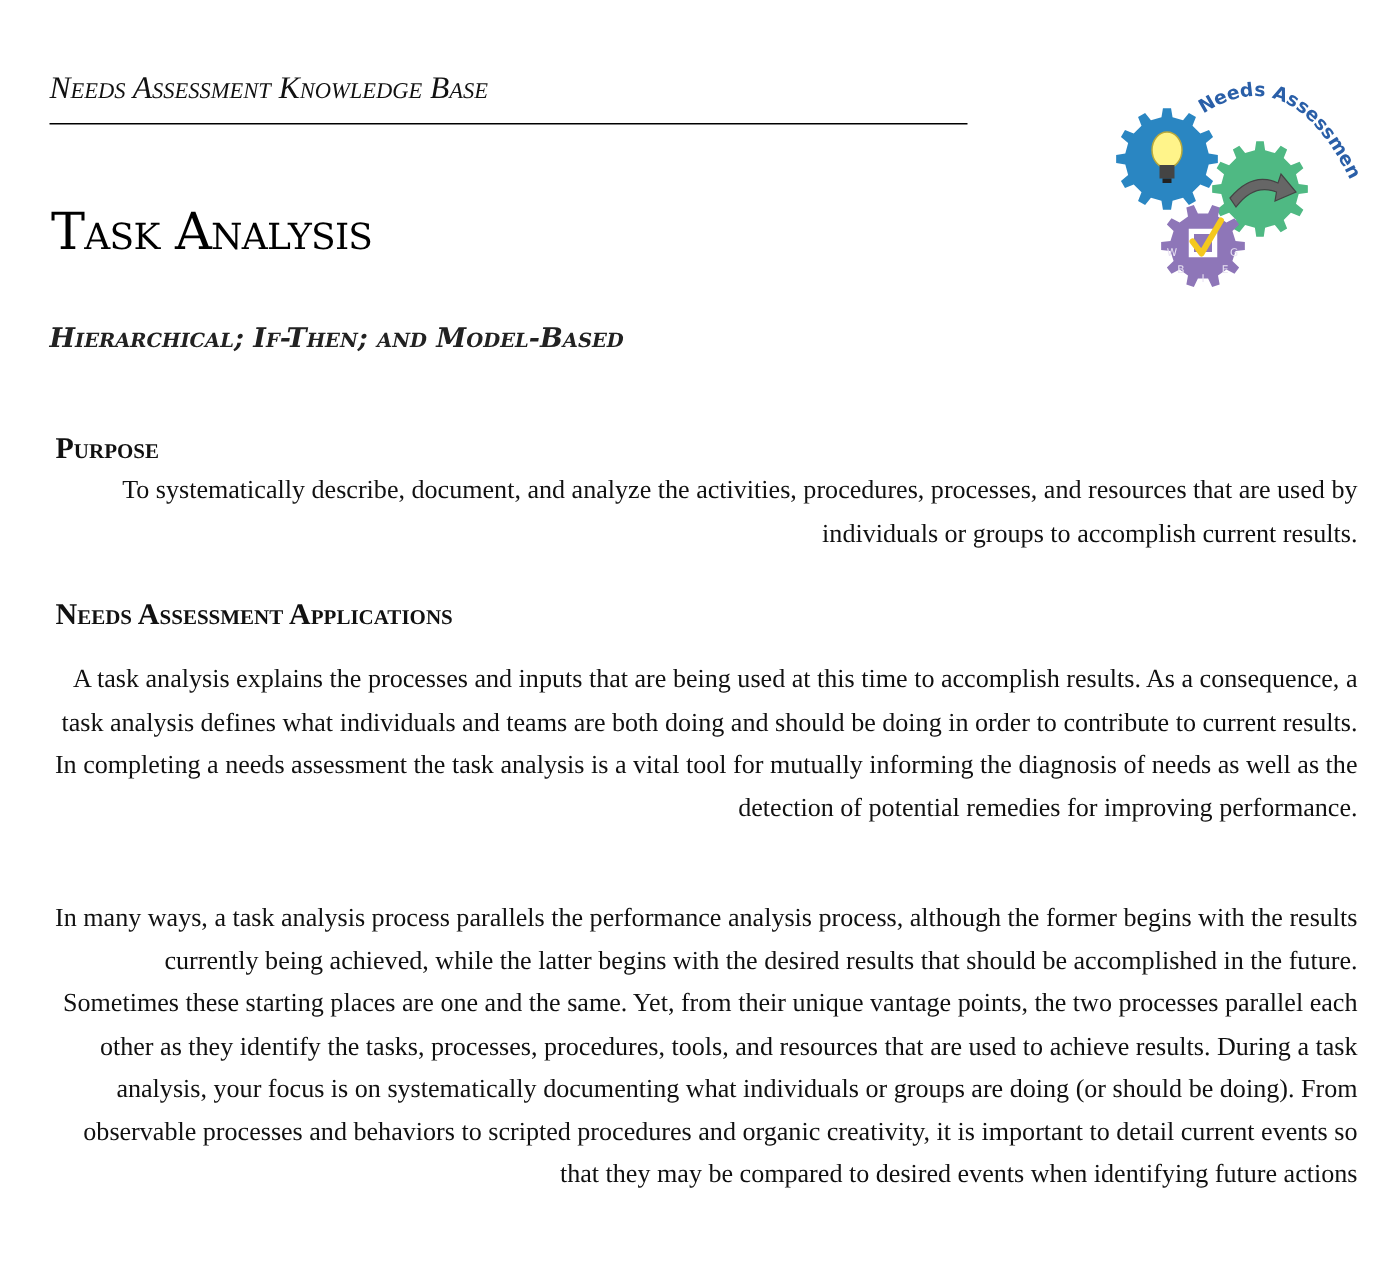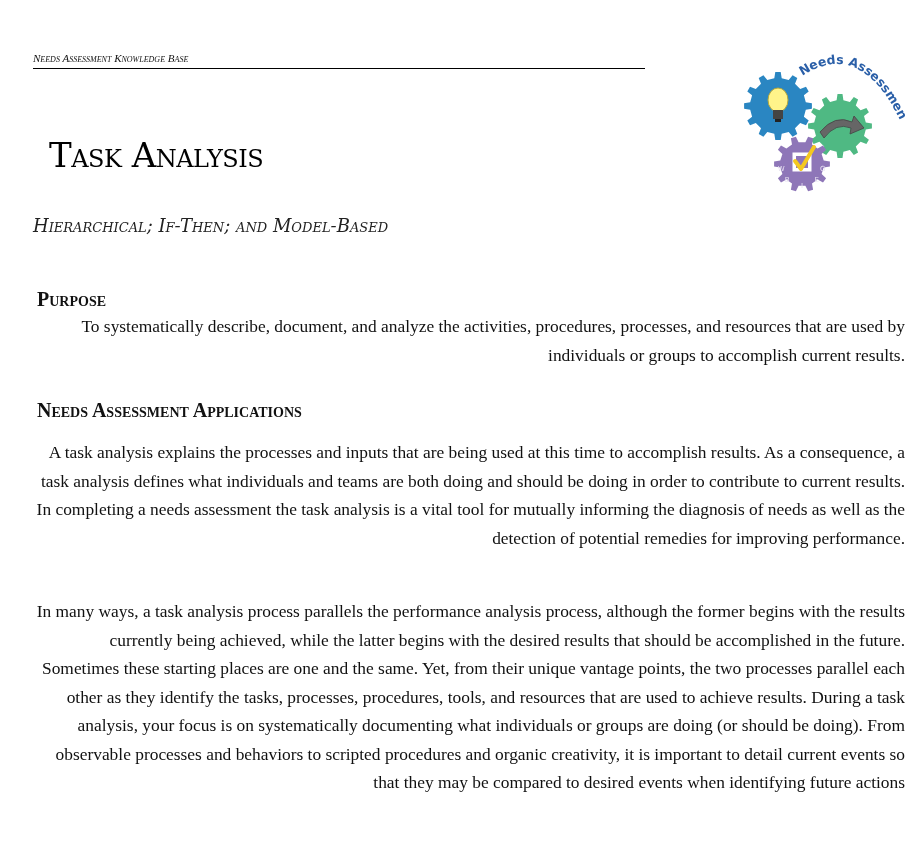--- a/index.html
+++ b/index.html
@@ -1,30 +1,30 @@
 <!DOCTYPE html>
 <html><head>
 <meta charset="utf-8">
 <style>
   html, body { margin: 0; padding: 0; background: #ffffff; }
   body { width: 918px; height: 845px; position: relative; overflow: hidden; font-family: "DejaVu Serif", "Liberation Serif", serif; color: #000; }
   .running-header {
     position: absolute; left: 33px; top: 48px; width: 612px;
-    font-family: "Liberation Serif", serif; font-style: italic; font-size: 11px;
+    font-family: "Liberation Serif", serif; font-style: italic; font-size: 21px;
     font-variant: small-caps; letter-spacing: 0px; color: #111;
-    border-bottom: 1.5px solid #000; padding-bottom: 0; line-height: 20px;
+    border-bottom: 1.5px solid #000; padding-bottom: 14px; line-height: 20px;
   }
   .title {
-    position: absolute; left: 49px; top: 130px; margin: 0;
+    position: absolute; left: 34px; top: 130px; margin: 0;
     font-family: "DejaVu Serif", serif; font-weight: normal; font-size: 34px;
     font-variant: small-caps; letter-spacing: -0.5px; color: #000; line-height: 50px;
   }
   .subtitle {
     position: absolute; left: 33px; top: 212px; margin: 0;
-    font-family: "DejaVu Serif", serif; font-style: italic; font-weight: normal;
+    font-family: "DejaVu Serif", serif; font-style: italic; font-weight: bold;
     font-size: 18px; font-variant: small-caps; color: #222; line-height: 28px;
   }
   .section-heading {
     position: absolute; left: 33px; margin: 4px;
     font-family: "Liberation Serif", serif; font-weight: bold; font-size: 20px;
     font-variant: small-caps; color: #111; line-height: 26px;
   }
   .para {
     position: absolute; left: 33px; width: 872px; margin: 0;
     font-family: "Liberation Serif", serif; font-size: 17.4px; line-height: 28.5px;

